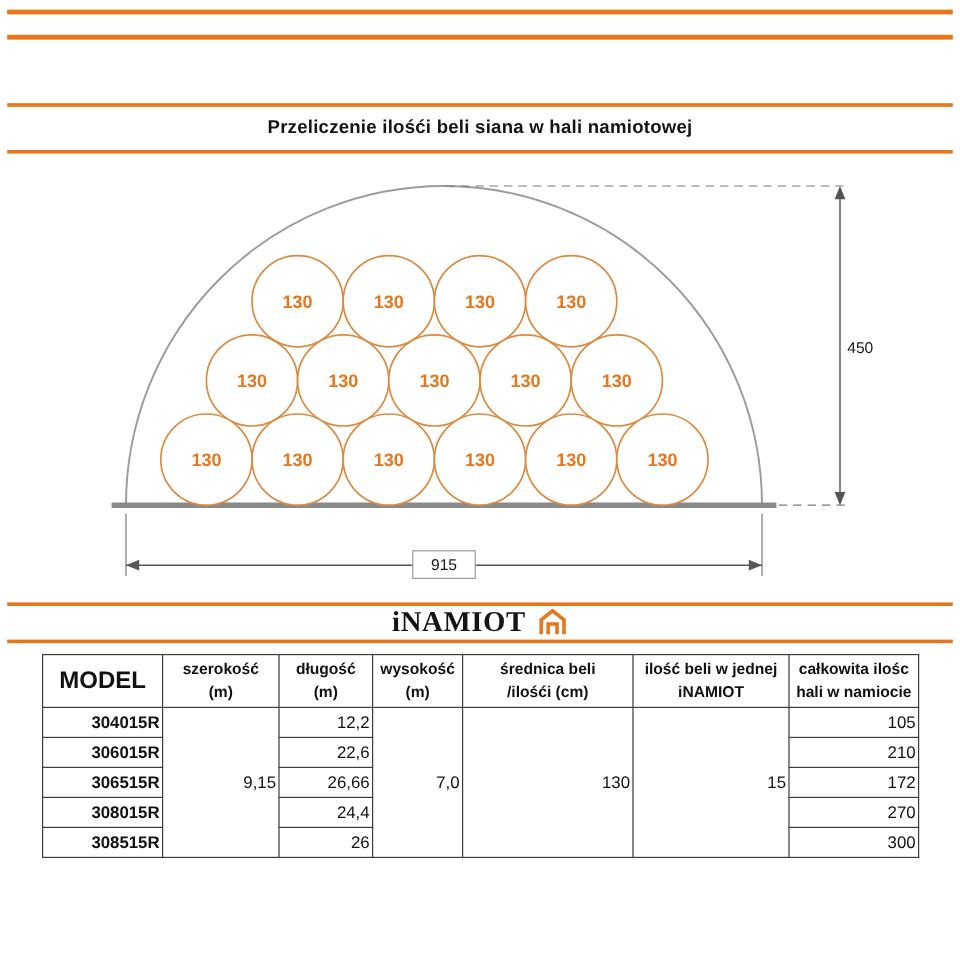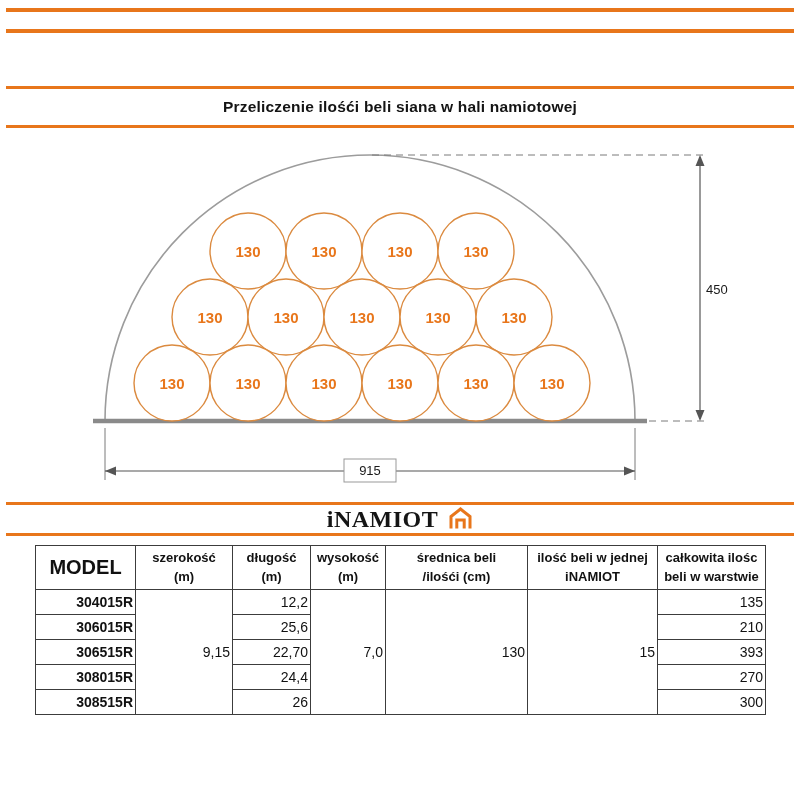--- a/index.html
+++ b/index.html
@@ -133,42 +133,42 @@
         <col style="width:108px">
     </colgroup>
     <thead>
       <tr>
         <th class="model-h">MODEL</th>
         <th><span>szerokość</span><br><span>(m)</span></th>
         <th><span>długość</span><br><span>(m)</span></th>
         <th><span>wysokość</span><br><span>(m)</span></th>
         <th><span>średnica beli</span><br><span>/ilośći (cm)</span></th>
         <th><span>ilość beli w jednej</span><br><span>iNAMIOT</span></th>
-        <th><span>całkowita ilośc</span><br><span>beli w warstwie</span></th>
+        <th><span>całkowita ilośc</span><br><span>hali w namiocie</span></th>
       </tr>
     </thead>
     <tbody>
       <tr>
         <td class="model">304015R</td>
         <td rowspan="5">9,15</td>
         <td>12,2</td>
         <td rowspan="5">7,0</td>
         <td rowspan="5">130</td>
         <td rowspan="5">15</td>
-        <td>135</td>
+        <td>105</td>
       </tr>
       <tr>
         <td class="model">306015R</td>
-        <td>25,6</td>
+        <td>22,6</td>
         <td>210</td>
       </tr>
       <tr>
         <td class="model">306515R</td>
-        <td>22,70</td>
-        <td>393</td>
+        <td>26,66</td>
+        <td>172</td>
       </tr>
       <tr>
         <td class="model">308015R</td>
         <td>24,4</td>
         <td>270</td>
       </tr>
       <tr>
         <td class="model">308515R</td>
         <td>26</td>
         <td>300</td>

